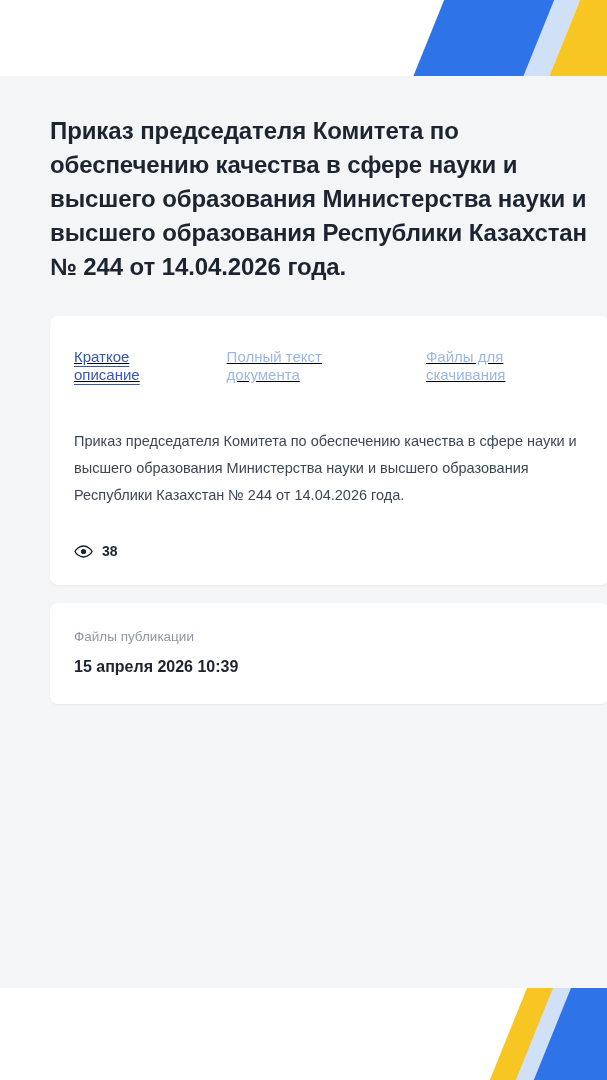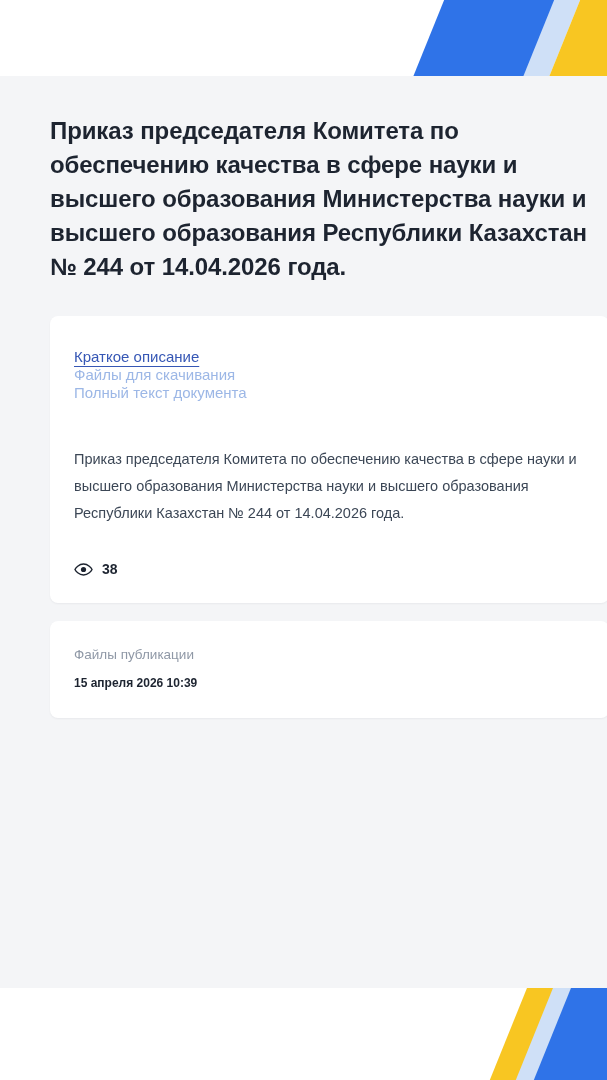--- a/index.html
+++ b/index.html
@@ -78,22 +78,24 @@
     margin: 0 24px 18px 24px;
     box-shadow: 0 1px 2px rgba(16,24,40,0.05);
   }
 
   .card-body {
     padding: 32px 24px 26px 24px;
   }
 
   .tabs {
     display: flex;
-    flex-direction: column;
+    flex-direction: row;
+    gap: 29px;
     margin-bottom: 44px;
+    text-decoration: underline;
   }
   .tab {
     font-size: 15px;
     line-height: 18px;
     color: #9cb7e6;
     text-decoration: none;
     width: fit-content;
     cursor: pointer;
   }
   .tab.active {
@@ -133,21 +135,21 @@
     margin: 0 24px;
     box-shadow: 0 1px 2px rgba(16,24,40,0.05);
     padding: 26px 24px 28px 24px;
   }
   .meta-label {
     font-size: 13.5px;
     color: #8f98a6;
     margin-bottom: 14px;
   }
   .meta-value {
-    font-size: 12px;
+    font-size: 16px;
     font-weight: bold;
     color: #1d2430;
   }
 
   
   .bottom-band {
     position: absolute;
     left: 0;
     bottom: 0;
     width: 607px;
@@ -194,22 +196,22 @@
 
 <div class="page">
 
   <h1 class="page-title">Приказ председателя Комитета по обеспечению качества в сфере науки и высшего образования Министерства науки и высшего образования Республики Казахстан № 244 от 14.04.2026 года.</h1>
 
   <div class="card">
     <div class="card-body">
 
       <div class="tabs">
         <a class="tab active" href="#">Краткое описание</a>
+        <a class="tab" href="#">Полный текст документа</a>
         <a class="tab" href="#">Файлы для скачивания</a>
-        <a class="tab" href="#">Полный текст документа</a>
       </div>
 
       <p class="para">Приказ председателя Комитета по обеспечению качества в сфере науки и высшего образования Министерства науки и высшего образования Республики Казахстан  № 244 от 14.04.2026 года.</p>
 
       <div class="views">
         <span class="eye">
           <svg width="19" height="13" viewBox="0 0 19 13" fill="none" xmlns="http://www.w3.org/2000/svg">
             <path d="M9.5 1C4.8 1 1.6 5 1 6.5 1.6 8 4.8 12 9.5 12S17.4 8 18 6.5C17.4 5 14.2 1 9.5 1z" stroke="#1d2430" stroke-width="1.4" fill="none"></path>
             <circle cx="9.5" cy="6.5" r="2.6" fill="#1d2430"></circle>
           </svg>

